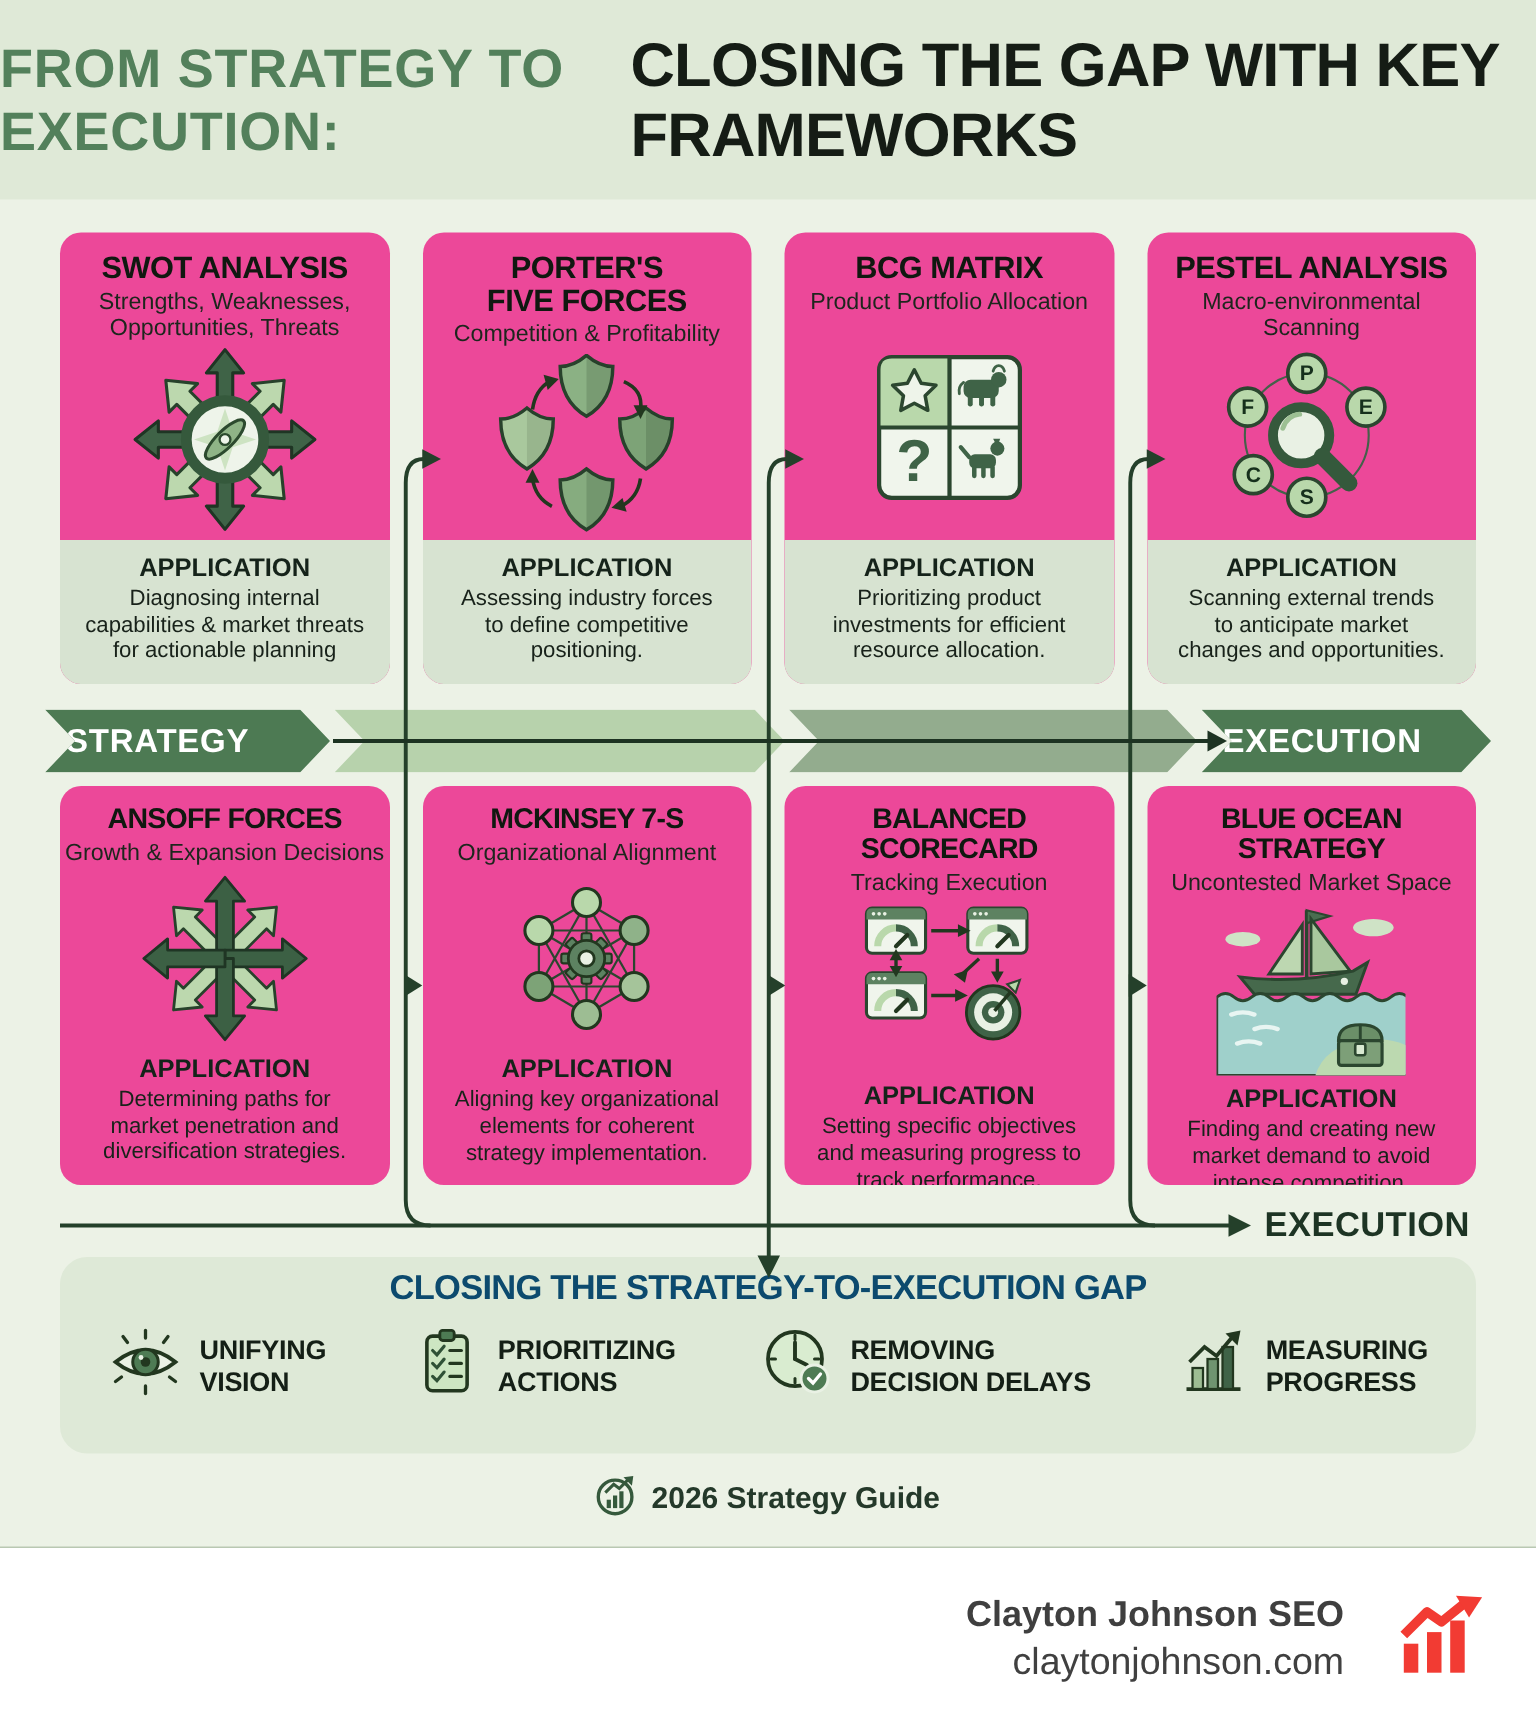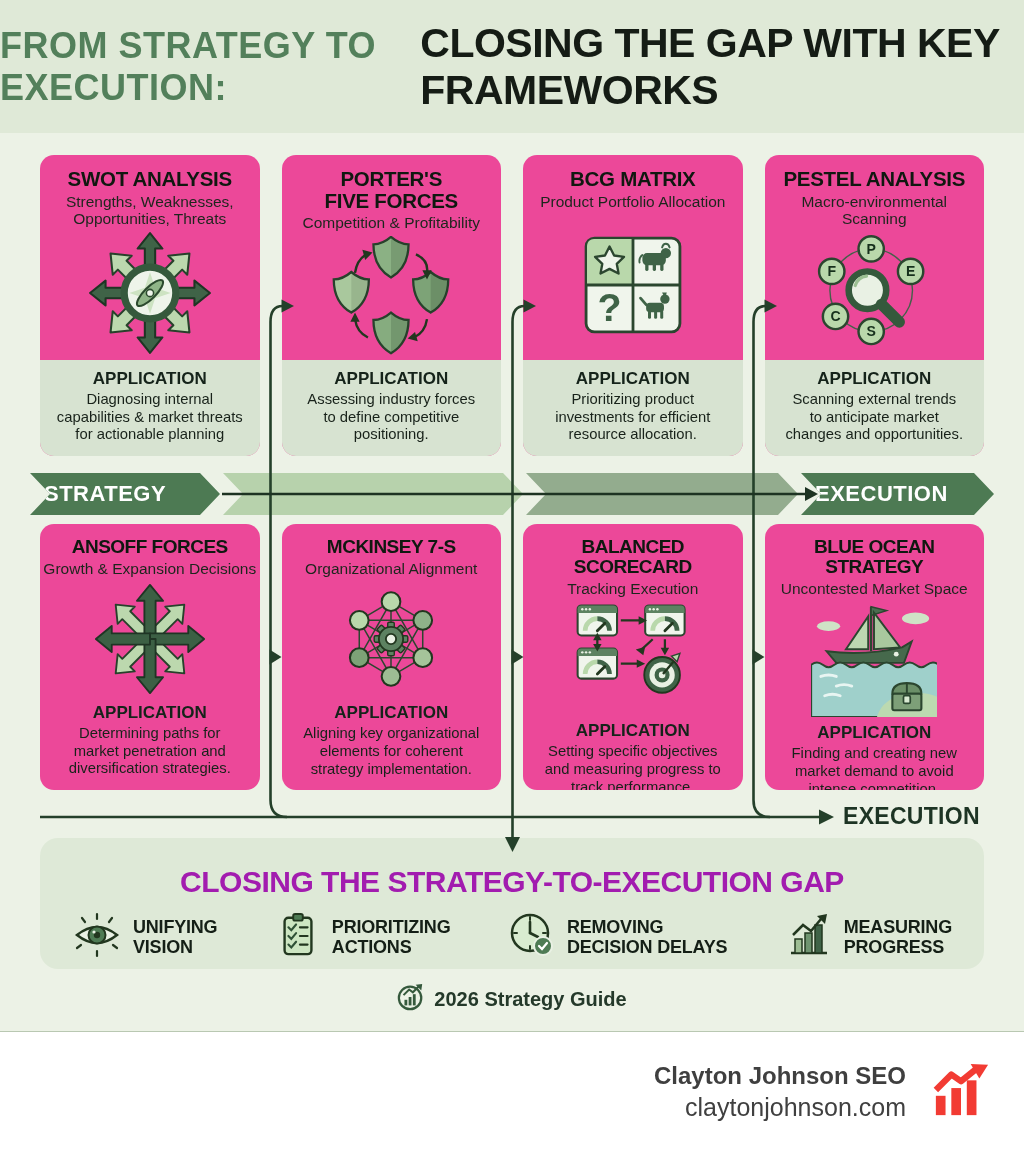--- a/index.html
+++ b/index.html
@@ -29,32 +29,32 @@
           clip-path:polygon(0 0, calc(100% - 20px) 0, 100% 50%, calc(100% - 20px) 100%, 0 100%, 20px 50%); }
   .chev span { color:#ffffff; font-weight:bold; font-size:22px; letter-spacing:0.5px; padding-left:14px; }
   .chev-strategy { left:0; width:190px; background:#4d7a53; }
   .chev-light { left:193px; width:300px; background:#b7d2ac; }
   .chev-mid { left:496px; width:272px; background:#93ac8e; }
   .chev-exec { left:771px; width:193px; background:#4d7a53; }
 
   .exec-label { position:absolute; left:843px; top:803px; font-size:23px; font-weight:bold; color:#1d3424; letter-spacing:0.3px; }
 
   .gap-panel { position:absolute; left:40px; top:838px; width:944px; height:131px; background:#dee9d7; border-radius:18px; }
-  .gap-title { margin-top:27px; text-align:center; font-size:30px; font-weight:bold; color:#a21caf; letter-spacing:-0.5px; }
+  .gap-title { margin-top:7px; text-align:center; font-size:23px; font-weight:bold; color:#0c4a6e; letter-spacing:-0.5px; }
   .gap-items { display:flex; justify-content:space-between; margin:12px 32px 0; }
   .gap-item { display:flex; align-items:center; gap:11px; }
   .gap-label { font-size:18px; font-weight:bold; color:#141f16; line-height:1.12; white-space:pre-line; text-align:left; letter-spacing:-0.2px; }
 
   .guide { position:absolute; top:983px; left:0; width:100%; display:flex; align-items:center; justify-content:center; gap:9px; }
   .guide-label { font-size:20px; font-weight:bold; color:#24392a; }
 
   .connectors { position:absolute; top:0; left:0; pointer-events:none; }
 
   .footer { position:absolute; top:1033px; left:0; width:100%; height:121px; background:#ffffff; }
-  .footer-inner { position:absolute; right:34px; top:28px; display:flex; align-items:center; gap:26px; }
+  .footer-inner { position:absolute; right:34px; top:28px; display:flex; align-items:center; gap:36px; }
   .f-text { text-align:right; }
   .f-name { font-size:24px; font-weight:bold; color:#3f3f3f; }
   .f-site { font-size:25px; color:#404040; margin-top:3px; }
 </style>
 </head>
 <body>
 
 <div class="stage">
   <div class="bg"></div>
 

